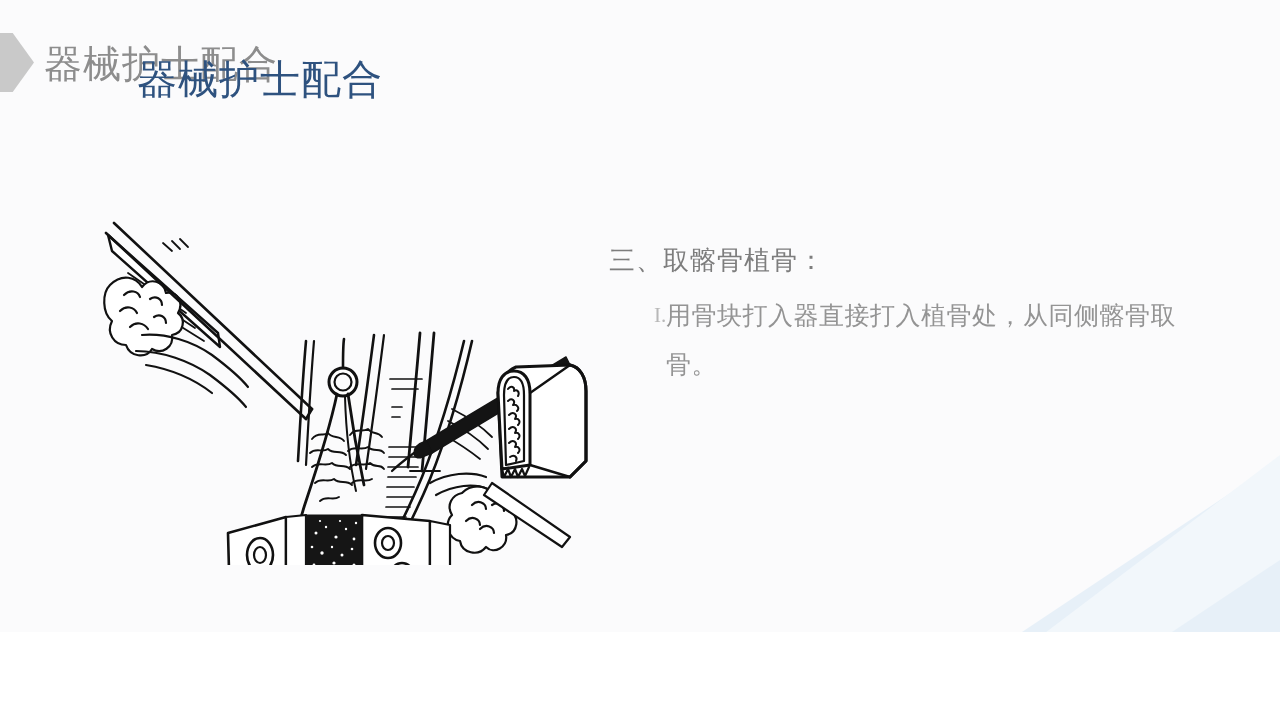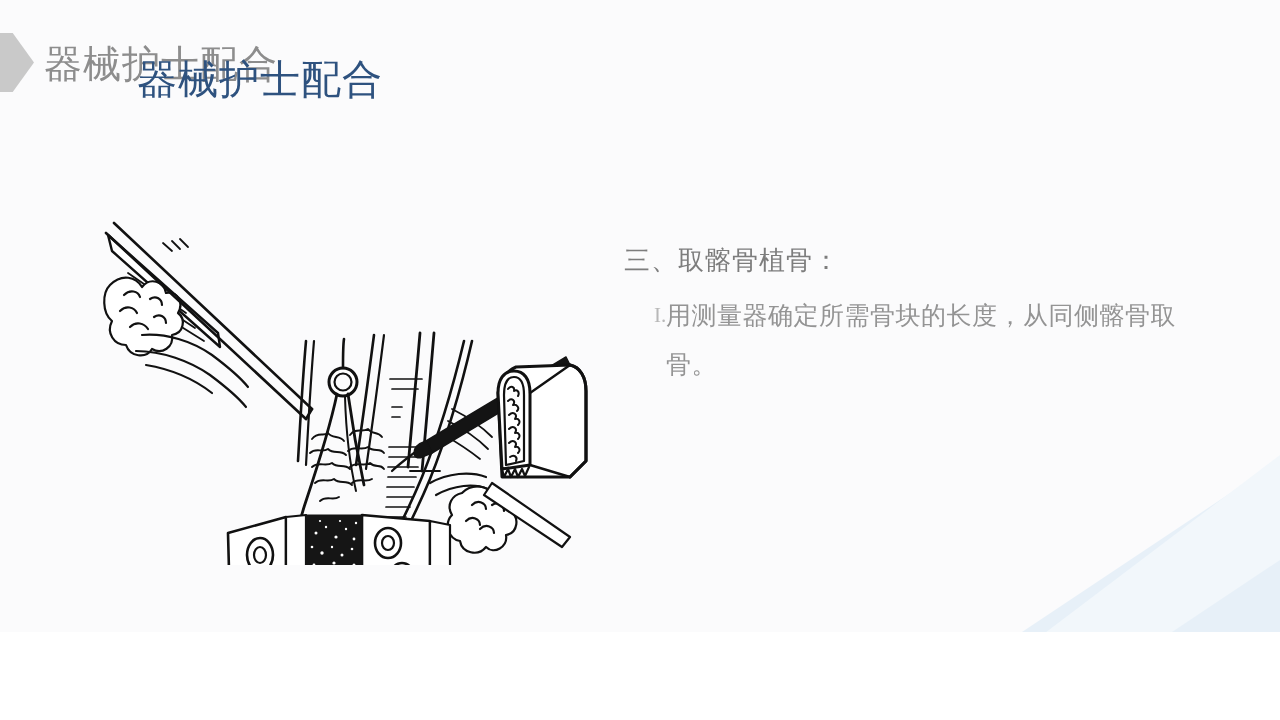--- a/index.html
+++ b/index.html
@@ -100,21 +100,21 @@
     left: 608px;
     top: 244px;
     width: 600px;
     z-index: 6;
   }
   .section-heading {
     font-size: 26px;
     color: #7d7d7d;
     letter-spacing: 1px;
     line-height: 1.25;
-    margin: 0 0 14px 16px;
+    margin: 0 0 14px 1px;
     white-space: nowrap;
   }
   .bullet-list {
     list-style: none;
     margin: 0;
     padding: 0;
   }
   .bullet-item {
     display: flex;
     align-items: flex-start;
@@ -397,19 +397,19 @@
     </g>
   </svg>
 
   <div class="content-col">
 
     <div class="section-heading">三、取髂骨植骨：</div>
 
     <ul class="bullet-list">
       <li class="bullet-item">
         <span class="bullet-marker">I.</span>
-        <span class="bullet-text">用测量器确定所需骨块的长度，从同侧髂骨取骨。</span>
+        <span class="bullet-text">用骨块打入器直接打入植骨处，从同侧髂骨取骨。</span>
       </li>
     </ul>
   </div>
 
   <div class="texture"></div>
 </div>
 
 </body></html>

